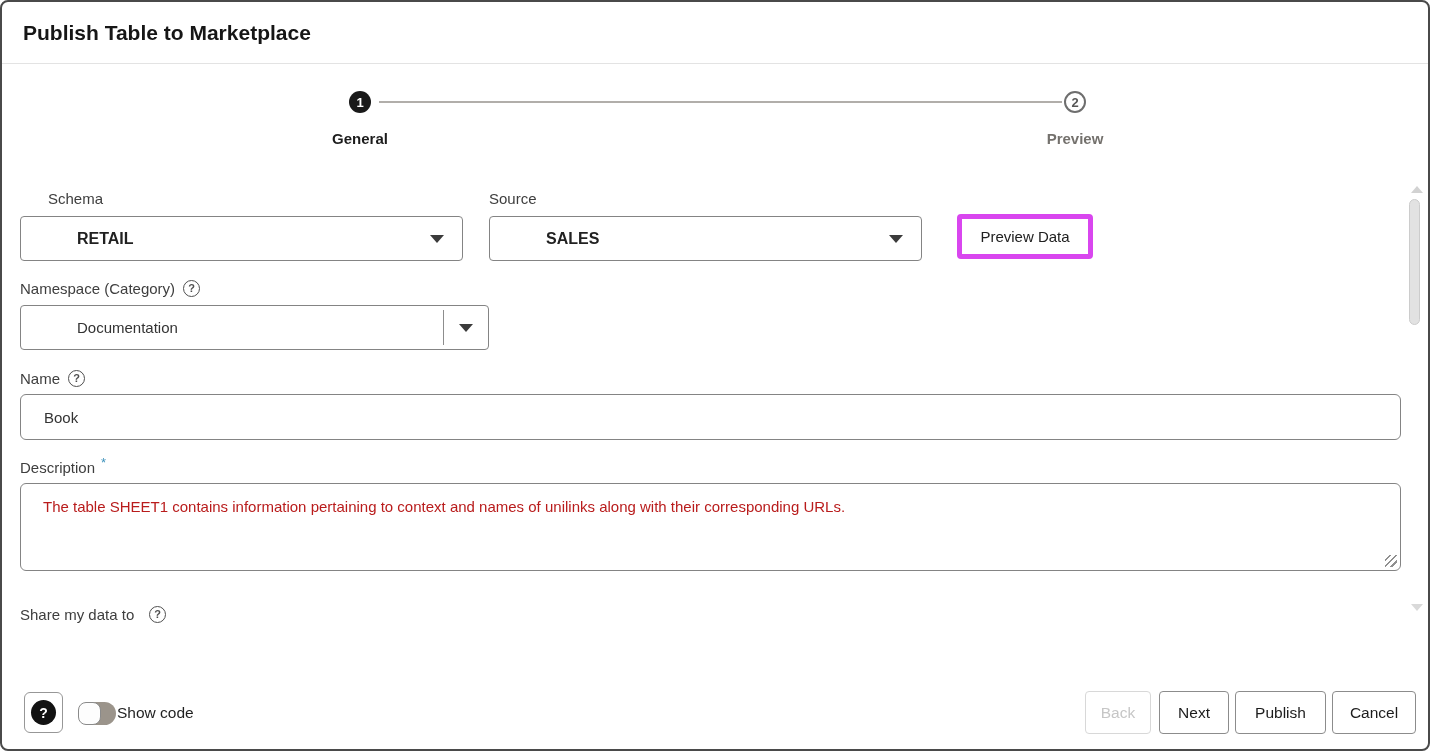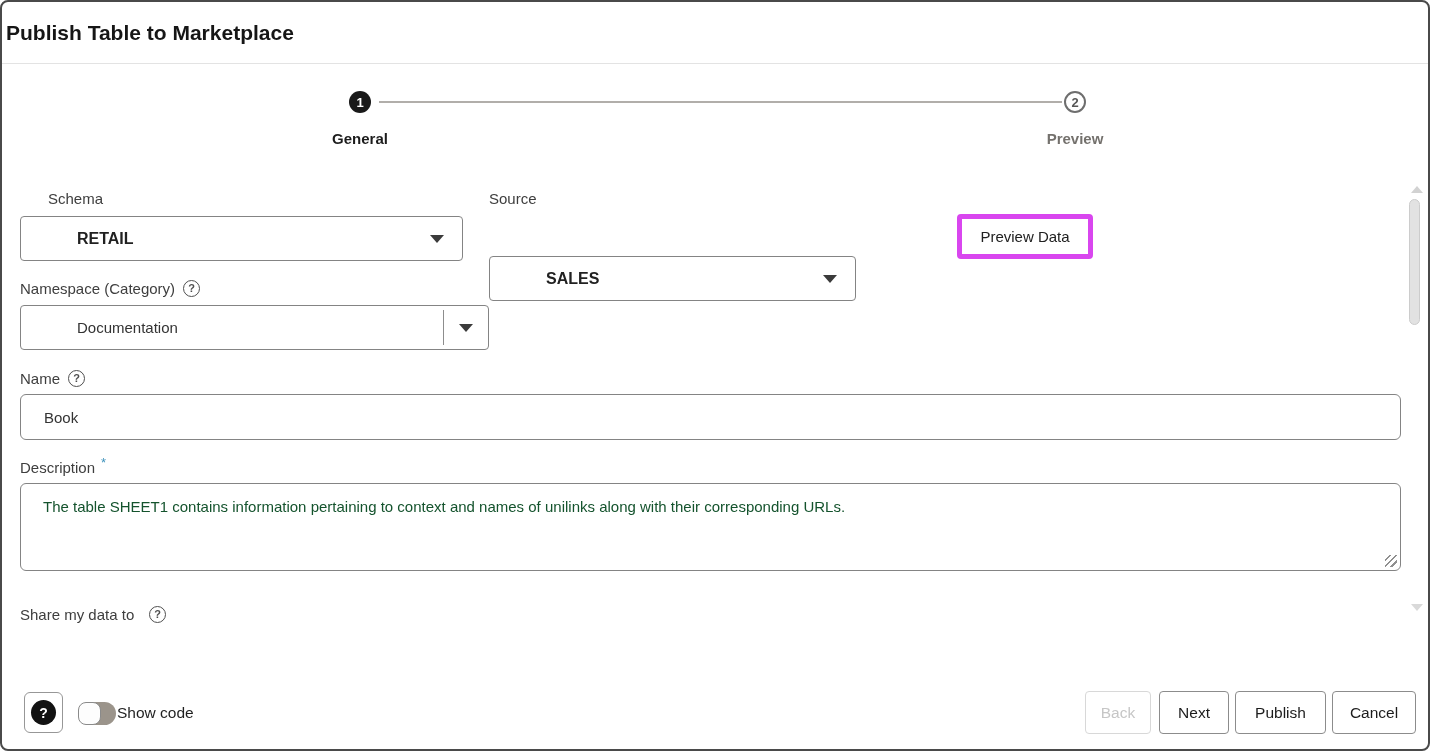--- a/index.html
+++ b/index.html
@@ -11,21 +11,21 @@
     background: #ffffff;
     border: 2px solid #4a4a4a;
     border-radius: 8px;
     overflow: hidden;
     font-family: "Liberation Sans", sans-serif;
   }
   
   .header {
     position: absolute; top: 0; left: 0; right: 0; height: 62px;
     border-bottom: 1px solid #e3e3e3;
-    display: flex; align-items: center; padding-left: 4px;
+    display: flex; align-items: center; padding-left: 21px;
   }
   .title { font-size: 21px; font-weight: 700; color: #161616; }
   
   .step-circle {
     position: absolute; width: 22px; height: 22px; border-radius: 50%;
     display: flex; align-items: center; justify-content: center;
     font-size: 13px; font-weight: 700;
   }
   .step-active { left: 347px; top: 89px; background: #191919; color: #ffffff; }
   .step-inactive { left: 1062px; top: 89px; background: #ffffff; border: 2px solid #6e6e6e; color: #575757; }
@@ -62,21 +62,21 @@
     font-family: "Liberation Sans", sans-serif; font-size: 15px; color: #212121;
     display: flex; align-items: center; justify-content: center; cursor: pointer;
   }
   .text-input {
     position: absolute; border: 1px solid #848484; border-radius: 6px; background: #fff;
     font-family: "Liberation Sans", sans-serif; font-size: 15px; color: #333;
     padding-left: 23px; outline: none;
   }
   .textarea {
     position: absolute; border: 1px solid #848484; border-radius: 6px; background: #fff;
-    font-family: "Liberation Sans", sans-serif; font-size: 15px; color: #14532d;
+    font-family: "Liberation Sans", sans-serif; font-size: 15px; color: #b91c1c;
     padding: 13px 22px; outline: none; resize: none; line-height: 20px; overflow: hidden;
   }
   .resize-handle {
     position: absolute; left: 1383px; top: 553px; width: 12px; height: 12px;
     background: repeating-linear-gradient(135deg, transparent 0 3px, #8f8f8f 3px 4.5px);
     cursor: nwse-resize;
   }
   
   .scroll-arrow-up {
     position: absolute; left: 1409px; top: 184px; width: 0; height: 0;
@@ -146,21 +146,21 @@
     <span>Schema</span>
   </div>
   <div class="select" style="left:18px; top:214px; width:443px;">
     <span class="sel-value">RETAIL</span>
     <span class="caret"></span>
   </div>
 
   <div class="label-row" style="left:487px; top:186px;">
     <span>Source</span>
   </div>
-  <div class="select" style="left:487px; top:214px; width:367px;margin-top:40px;">
+  <div class="select" style="left:487px; top:214px; width:433px;">
     <span class="sel-value">SALES</span>
     <span class="caret"></span>
   </div>
 
   <button class="btn-outline" style="left:955px; top:212px; width:136px; height:45px;">Preview Data</button>
 
   <div class="label-row" style="left:18px; top:276px;">
     <span>Namespace (Category)</span>
     <span class="help-icon">?</span>
   </div>

